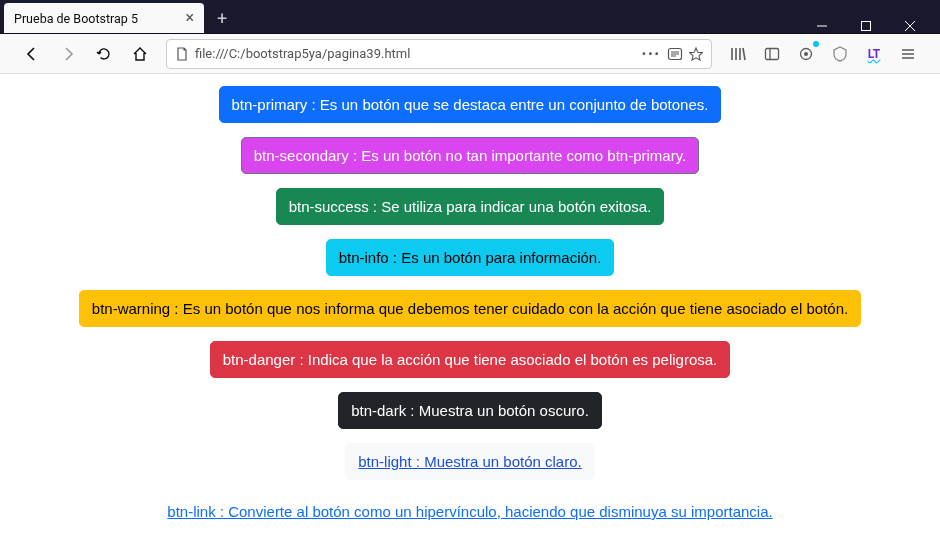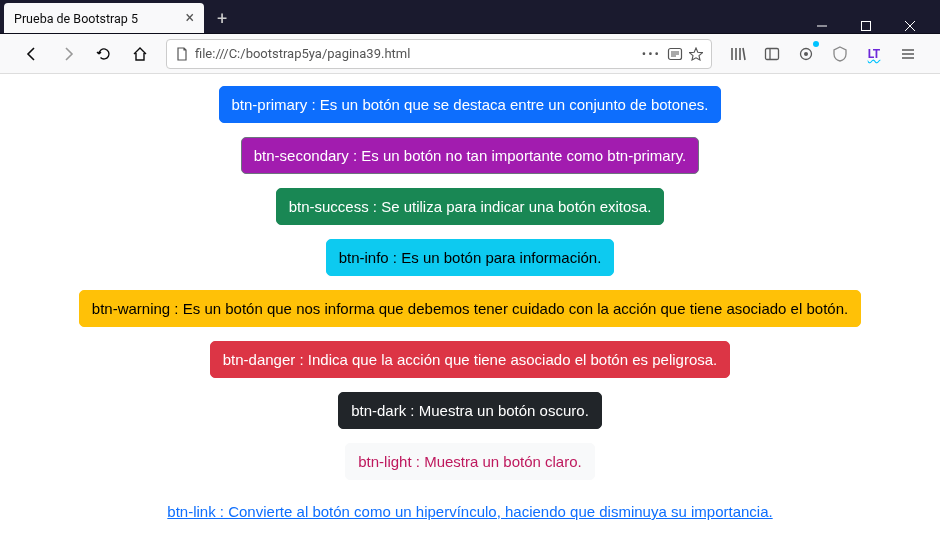--- a/index.html
+++ b/index.html
@@ -126,27 +126,27 @@
       display: inline-block;
       padding: 7px 12px;
       border-radius: 5px;
       font-size: 15px;
       font-weight: 400;
       border: 1px solid transparent;
       cursor: pointer;
       line-height: 1.4;
     }
     .btn-primary   { background: #0d6efd; color: #fff; border-color: #0d6efd; }
-    .btn-secondary { background: #a21caf; color: #fff; border-color: #6c757d; }
+    .btn-secondary { background: #d946ef; color: #fff; border-color: #6c757d; }
     .btn-success   { background: #198754; color: #fff; border-color: #198754; }
     .btn-info      { background: #0dcaf0; color: #000; border-color: #0dcaf0; }
     .btn-warning   { background: #ffc107; color: #000; border-color: #ffc107; }
     .btn-danger    { background: #dc3545; color: #fff; border-color: #dc3545; }
     .btn-dark      { background: #212529; color: #fff; border-color: #212529; }
-    .btn-light     { background: #f8f9fa; color: #be185d; border-color: #f8f9fa; }
+    .btn-light     { background: #f8f9fa; color: #1d4ed8; border-color: #f8f9fa; text-decoration: underline; }
     .btn-link      { background: transparent; color: #0d6efd; text-decoration: underline; border: none; padding: 7px 4px; }
     svg { display: block; }
   </style>
 </head>
 <body>
 
 <div class="titlebar">
   <div class="tab">
     <span>Prueba de Bootstrap 5</span>
     <span class="tab-close">×</span>

